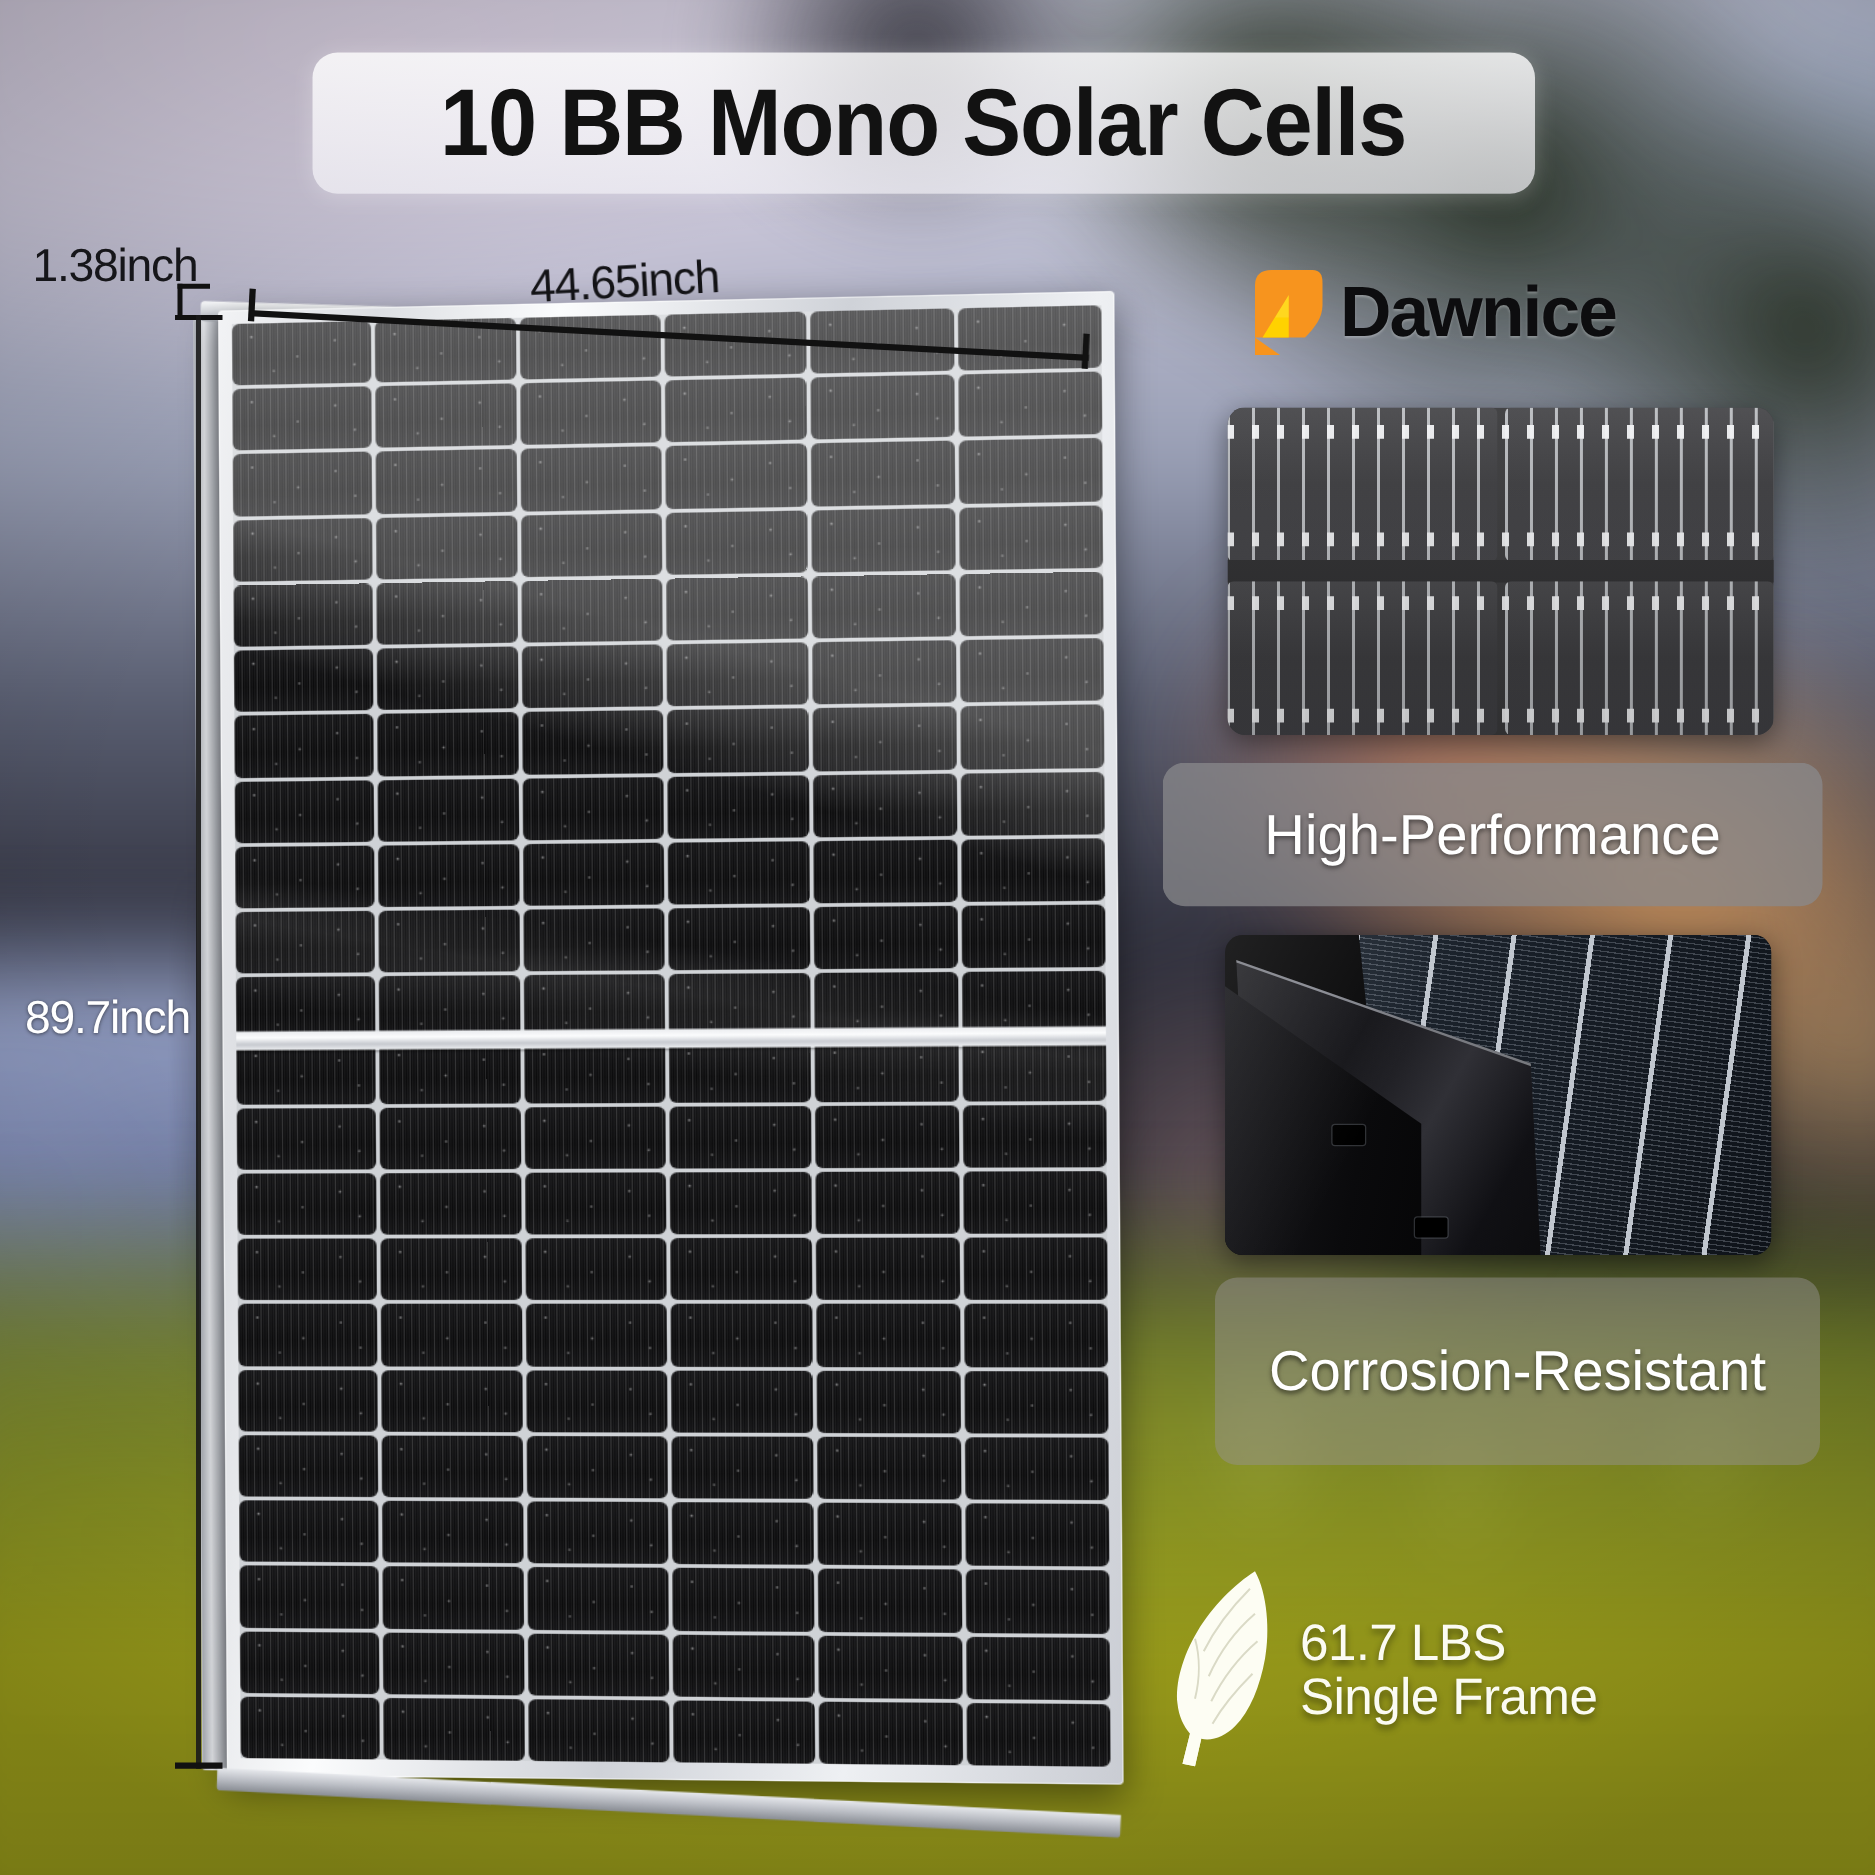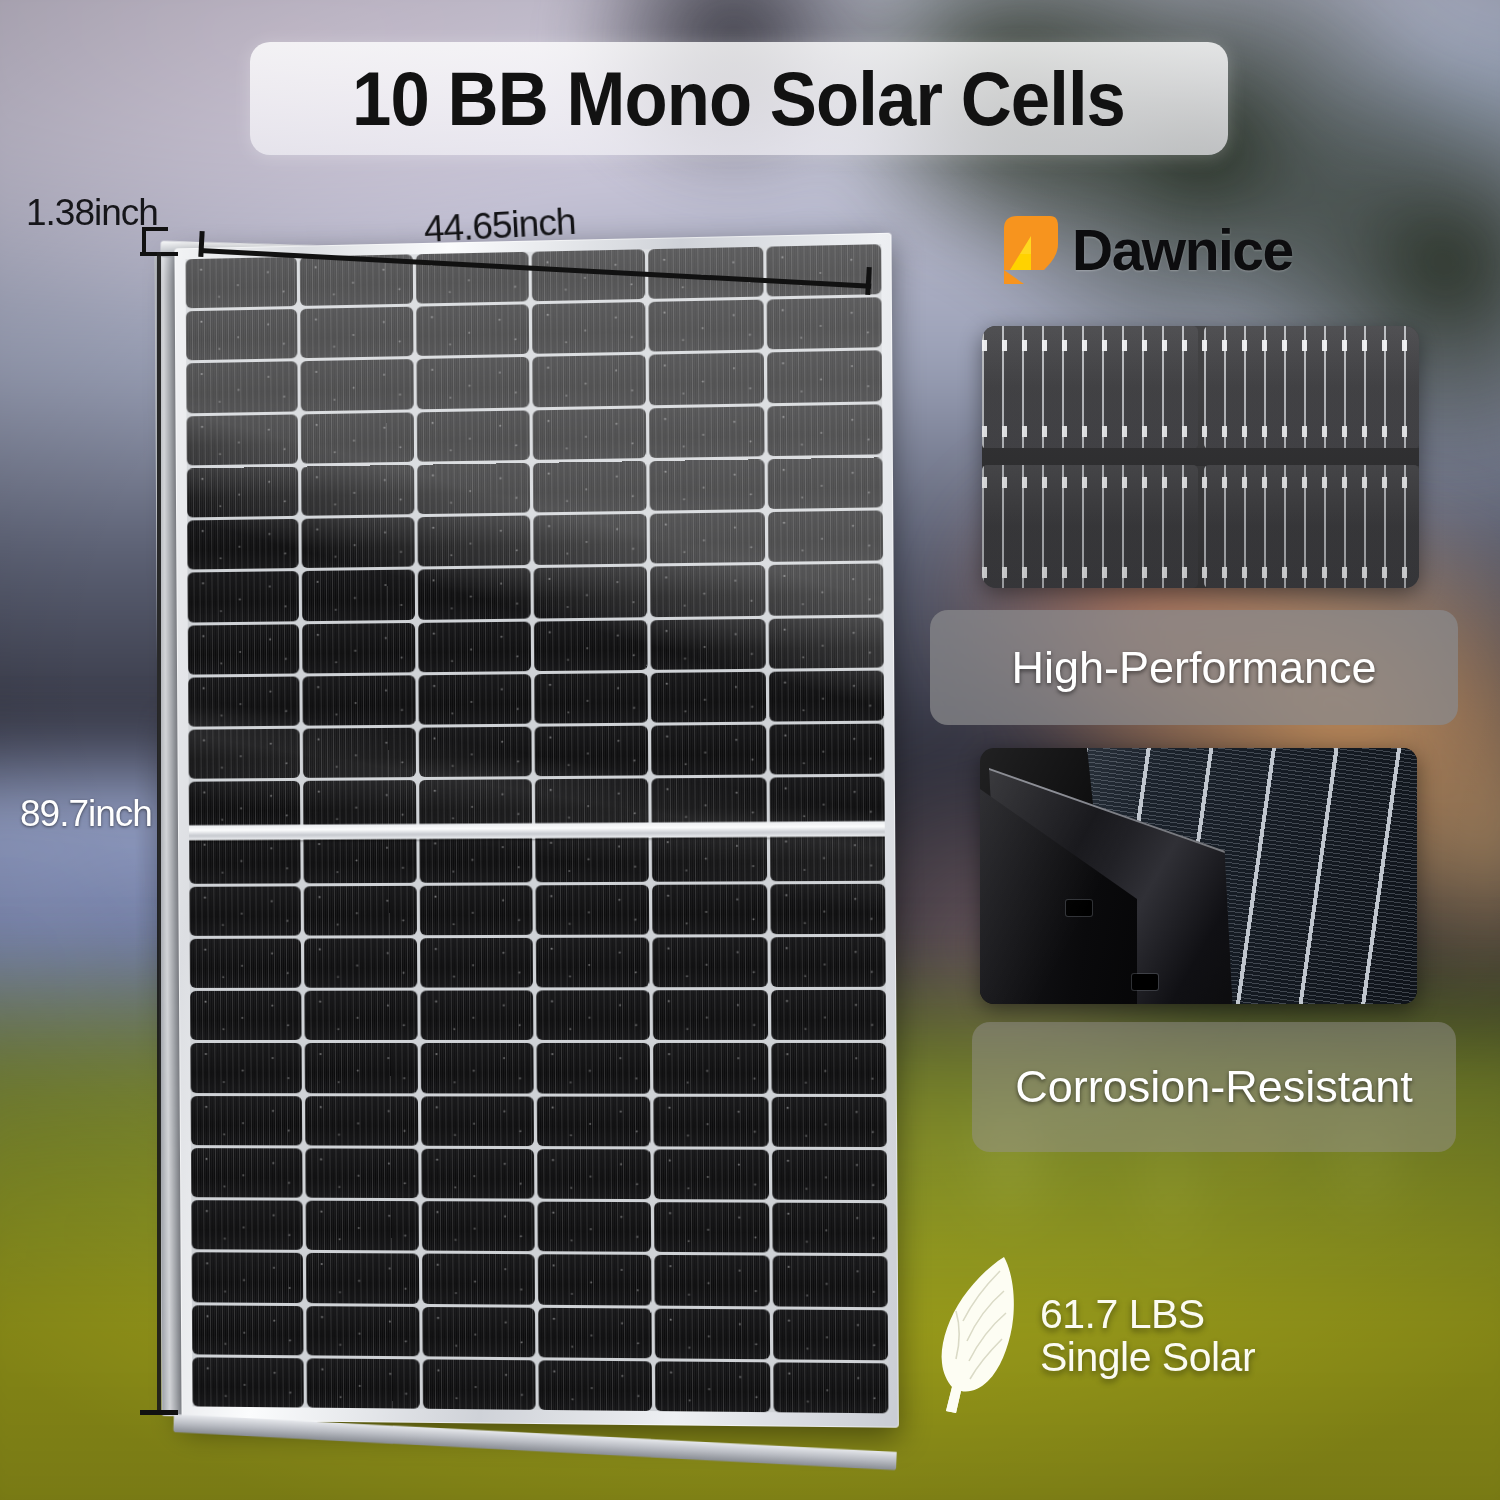--- a/index.html
+++ b/index.html
@@ -266,21 +266,21 @@
   .pill{
     position:absolute;
     background:rgba(138,138,140,.74);
     border-radius:18px;
     display:flex; flex-direction:column; align-items:center; justify-content:center;
     color:#fff; text-align:center; line-height:1.06;
     font-size:45px; letter-spacing:0px;
     text-shadow:0 2px 4px rgba(0,0,0,.55);
   }
   #pill-cells{ left:930px; top:610px; width:528px; height:115px; }
-  #pill-frame{ left:972px; top:1022px; width:484px; height:130px; background:rgba(150,146,146,.48); }
+  #pill-frame{ left:972px; top:1022px; width:484px; height:150px; background:rgba(150,146,146,.48); }
   .pill .ln{ display:block; white-space:nowrap; }
 
   
   #weight-badge{
     position:absolute; left:930px; top:1252px; width:500px; height:168px;
     display:flex; align-items:center; gap:18px;
   }
   #feather{ width:92px; height:165px; flex:none; margin-top:-6px; }
   #weight-text{
     color:#fbfbf2; font-size:41px; line-height:1.04; letter-spacing:-.5px;
@@ -540,15 +540,15 @@
         <path d="M74 40 C60 52 46 70 37 90"></path>
         <path d="M76 62 C62 74 48 92 39 110"></path>
         <path d="M72 88 C60 100 48 114 40 128"></path>
         <path d="M26 60 C30 74 30 92 26 108"></path>
       </g>
       <path d="M22 136 L16 160 L26 162 L31 140 Z" fill="#FDFDF3"></path>
     </svg>
   </span>
   <span id="weight-text">
     <span class="ln">61.7 LBS</span>
-    <span class="ln">Single Solar</span>
+    <span class="ln">Single Frame</span>
   </span>
 </div>
 
 </body></html>

